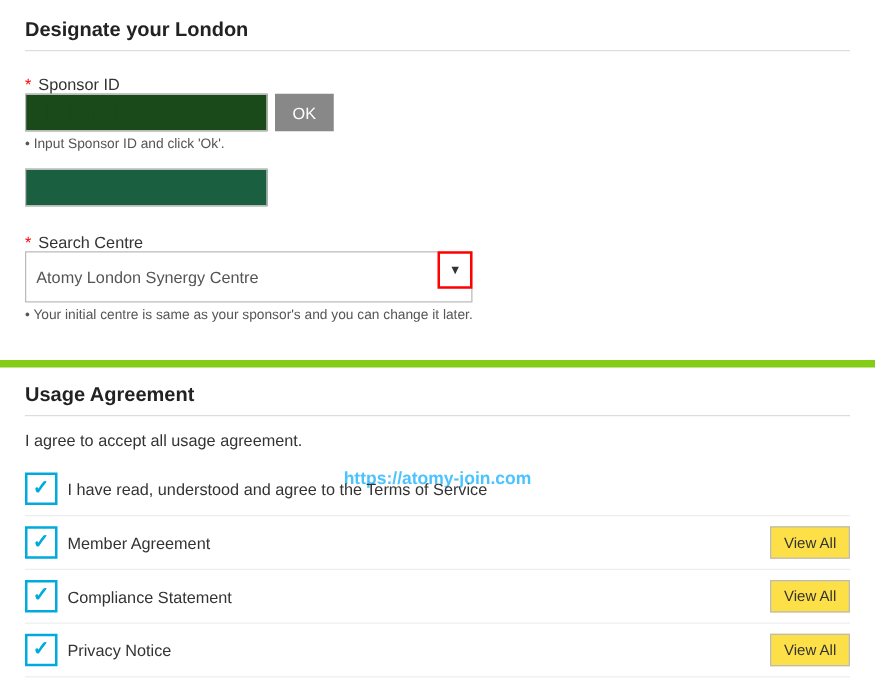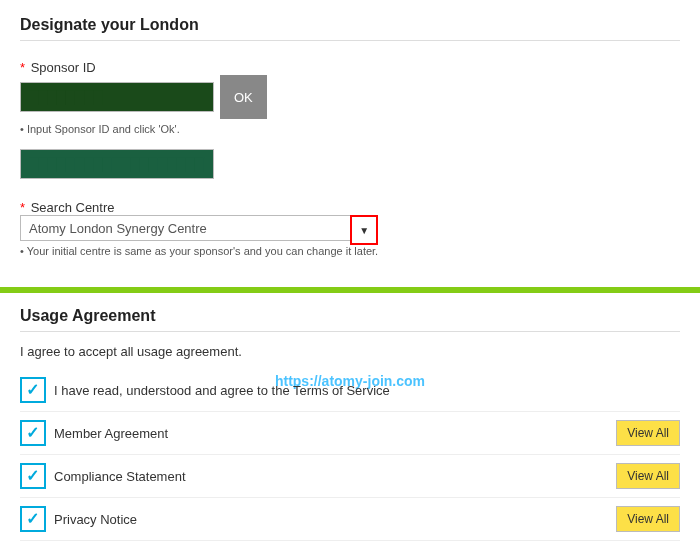--- a/index.html
+++ b/index.html
@@ -73,38 +73,38 @@
       font-size: 11px;
       color: #555;
       margin-top: 4px;
     }
 
     .hint::before {
       content: '• ';
     }
 
     .ok-btn {
-      height: 44px;
+      height: 30px;
       padding: 0 14px;
       background: #888;
       color: #fff;
       border: none;
       font-size: 13px;
       cursor: pointer;
       white-space: nowrap;
     }
 
     .select-wrapper {
       position: relative;
       flex: 1;
     }
 
     .select-wrapper select {
       width: 100%;
-      height: 26px;
+      height: 41px;
       border: 1px solid #bbb;
       padding: 0 8px;
       font-size: 13px;
       appearance: none;
       background: #fff;
       outline: none;
       cursor: pointer;
       color: #555;
     }
 

